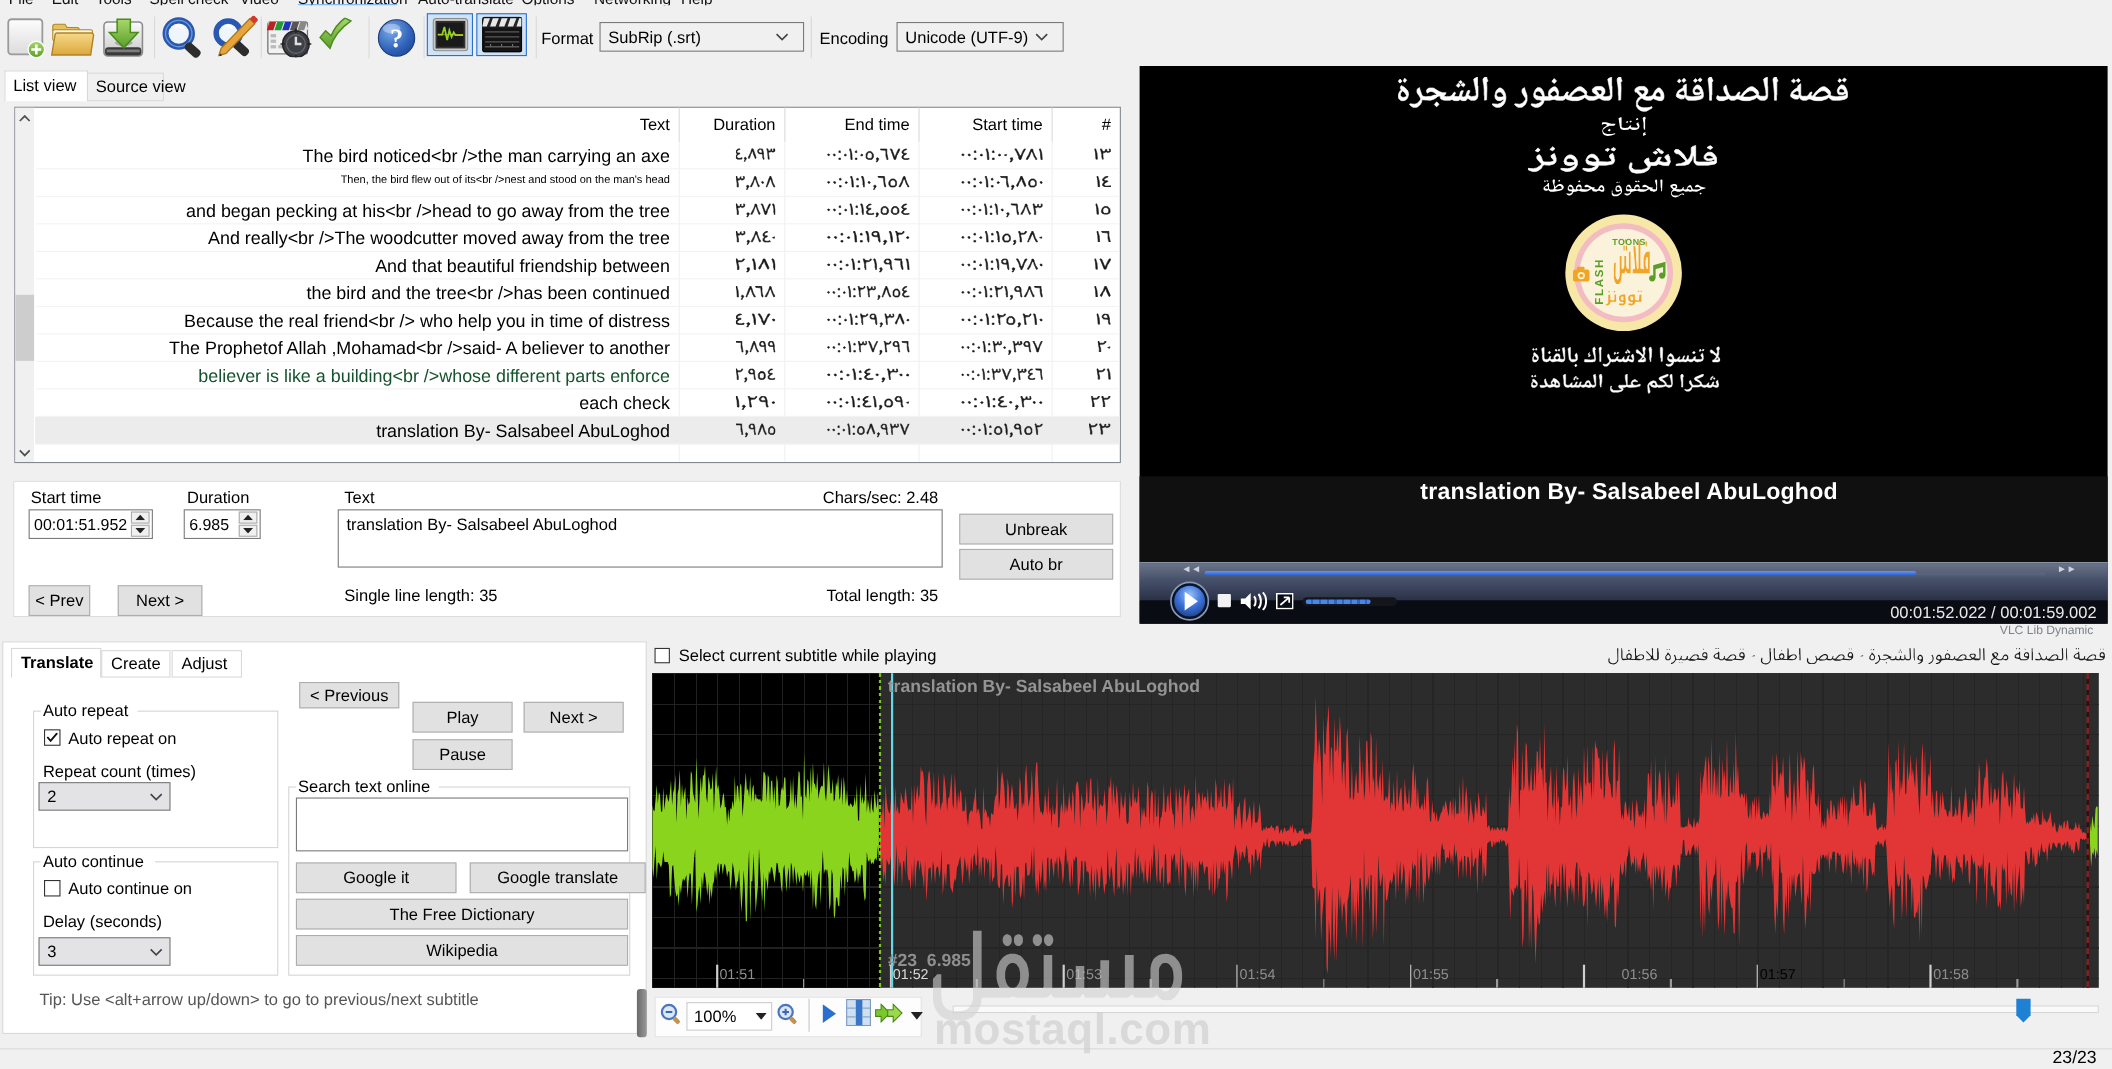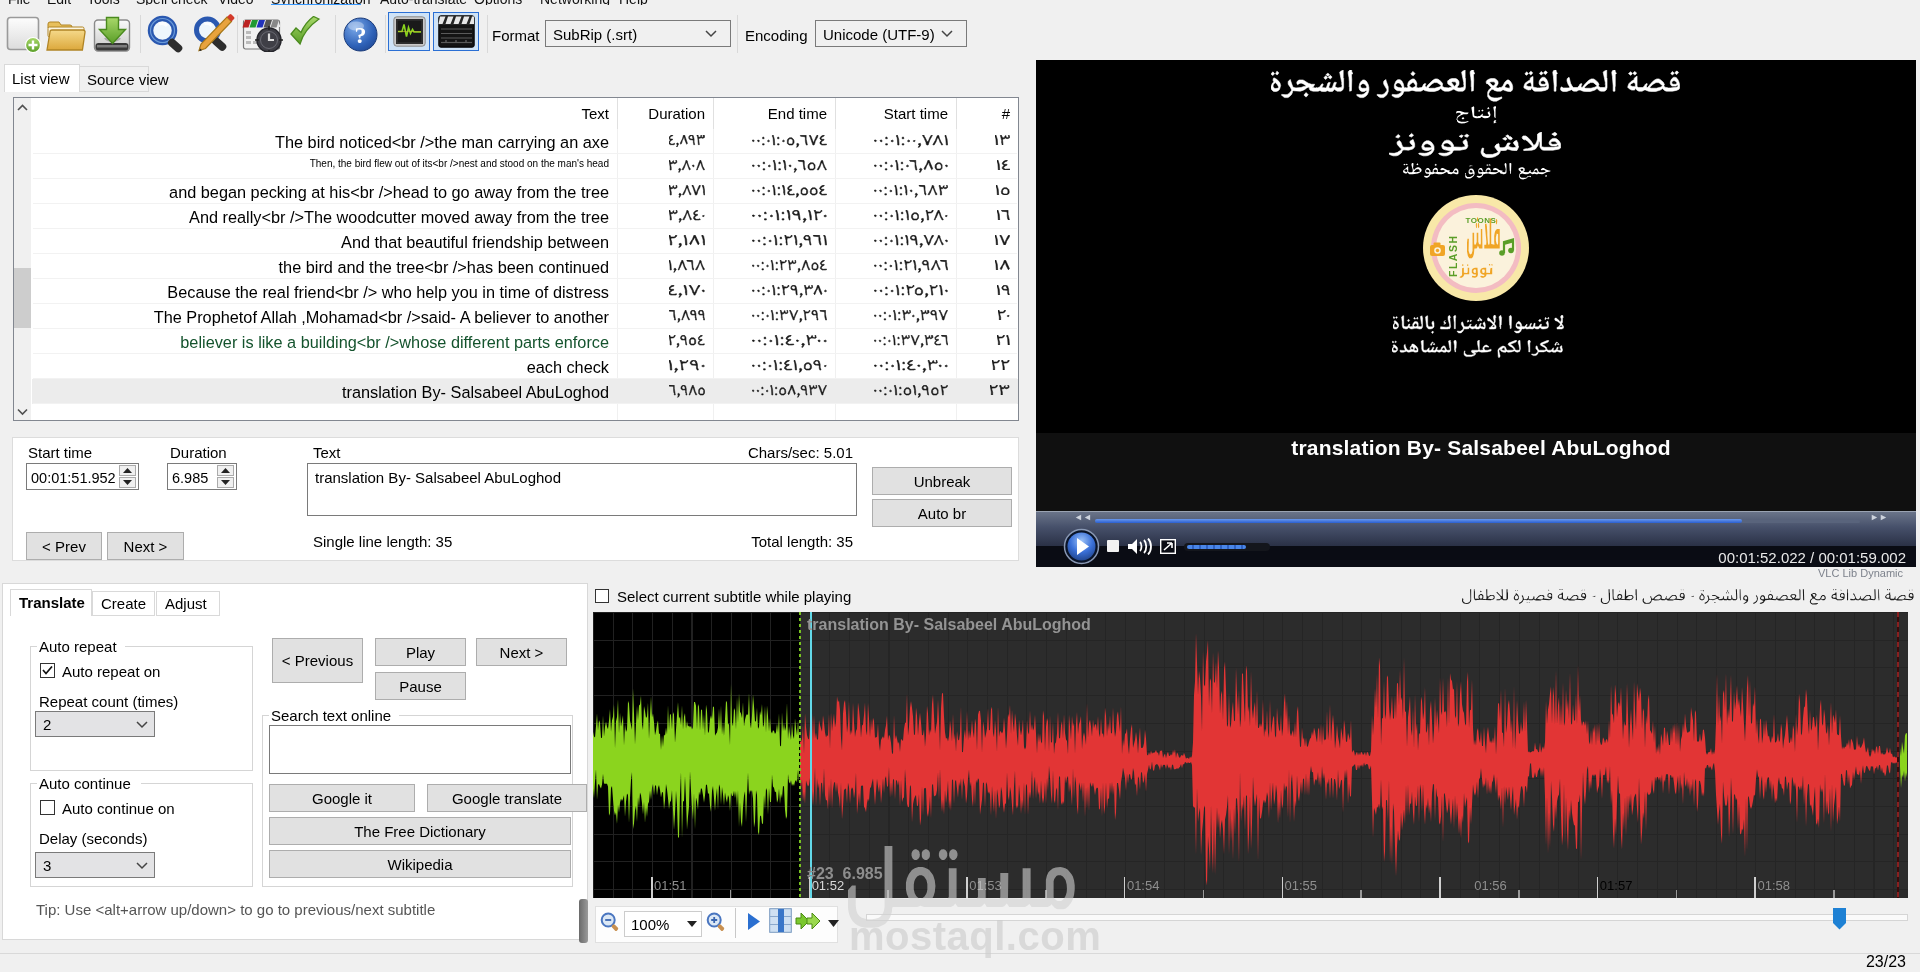--- a/index.html
+++ b/index.html
@@ -314,36 +314,36 @@
 <svg style="position:absolute;left:874px;top:385px" width="74.0" height="12.7" viewBox="0 0 62.67 12.67" preserveAspectRatio="none">
     <path d="M21.7 8.7L21.7 10L23 10L23 8.7Z M9 8.7L9 10L10.3 10L10.3 8.7Z M39 8.3L37.7 8.7L37.7 9.7L38.3 10.3L37.3 12.3L38 12.3L38.7 11.7L39.3 10Z M13 6L13.7 6.7L14.3 6.7L15 6L14 5Z M4.7 5.3L4.7 6L5.3 6.7L6 6.7L6.3 5.7L5.7 5Z M0.7 5L0 5.7L1.3 6.7L2 5.7L1.3 5Z M50.7 2.7L49.3 4L48.7 5.7L48.7 7.7L49.7 9.7L50.3 10L52.7 10L53.3 9.7L54.3 8.3L54.3 5L53.7 3.7L53 3L52.3 2.7Z M51 3.7L52.3 3.7L53 4.3L53.7 6L53.7 7.3L53.3 8.3L52.7 9L50.7 9L49.7 8L49.7 5.3Z M27.3 2.7L26 4L25.3 6.7L25.7 8.7L27.3 10L29.3 10L31 8.7L31.3 7L31 4.7L30.7 4L29.3 2.7Z M27.7 3.7L29 3.7L30 4.7L30.3 5.7L30.3 7.7L29.3 9L27.3 9L26.3 7.7L26.3 5.7L26.7 4.7Z M21.7 2.3L21.7 3.7L23 3.7L22.7 2Z M9 2.3L9 3.7L10.3 3.7L10 2Z M42.3 0.3L41.3 1L40.7 2.7L40.7 3.3L41.3 4.7L42 5L44 5L45 5.3L45.3 9.3L45.7 10L46.3 10L45.7 6L45.7 3L45.3 1.7L44.3 0.3Z M42.7 1L44 1.3L44.7 2.7L44.3 4.3L43 4.3L41.7 3.3L41.7 2.3Z M62.3 0.3L61.3 0.7L61 1.7L60.3 2L58.3 2L57.7 1.3L57.3 0L56.7 0.3L56.7 1.3L57 1.7L57.3 3.3L58 10L58.7 10L58.7 6.3L58 3.3L60 3L61.7 2.3L62.3 1Z M34 0L33.3 0.3L33.3 1L34 3L34.3 5.3L34.3 8.3L34.7 8.7L34.7 10L35.3 10L35.3 5.7L34.7 1.3Z M18 0L17.3 0.3L17.3 1.7L17.7 2L18 4L18.3 10L19.3 10L19 4.3Z" fill="#1a1a1a" fill-rule="evenodd" stroke="#1a1a1a" stroke-width="0.5"></path>
   </svg>
 <svg style="position:absolute;left:990.489px;top:385px" width="19.5" height="10.3" viewBox="0 0 14.67 10.33" preserveAspectRatio="none">
     <path d="M14 0.3L13.3 0.3L13.7 1.7L13.3 2.3L12 2.7L11.3 1.7L11.7 0.7L10.7 1L10.7 2L10 2.7L8.7 2.3L8 0L7.3 0.3L7.3 1.7L7.7 2L8.3 7L8.3 10L9.3 10L9.3 7.3L8.7 4L10 3.7L11 3L12 3.7L12.7 3.7L14 3L14.3 2.3L14.3 1Z M5.7 0.3L4.7 0.3L4.7 1L3.7 2L1.7 2L1 1.3L0.7 0L0 0.3L0 1.7L0.3 2L1 7L1 10L2 10L2 7.3L1.3 4L1.7 3L3.3 3L4.3 2.7L5.3 1.7Z" fill="#1a1a1a" fill-rule="evenodd" stroke="#1a1a1a" stroke-width="0.5"></path>
   </svg>
 <div style="position:absolute;left:12px;top:437px;width:1007px;height:124px;background:#fff;border:1px solid #dcdcdc;box-sizing:border-box;"></div>
 <div style="position:absolute;left:28px;top:444px;font-size:15px;color:#000;font-weight:400;white-space:nowrap;">Start time</div>
 <div style="position:absolute;left:170px;top:444px;font-size:15px;color:#000;font-weight:400;white-space:nowrap;">Duration</div>
 <div style="position:absolute;left:313px;top:444px;font-size:15px;color:#000;font-weight:400;white-space:nowrap;">Text</div>
-<div style="position:absolute;right:1067px;top:444px;font-size:15px;color:#000;font-weight:400;white-space:nowrap;">Chars/sec: 5.01</div>
+<div style="position:absolute;right:1067px;top:444px;font-size:15px;color:#000;font-weight:400;white-space:nowrap;">Chars/sec: 2.48</div>
 <div style="position:absolute;left:26px;top:463px;width:113px;height:27px;background:#fff;border:1px solid #7a7a7a;box-sizing:border-box;"></div><div style="position:absolute;left:31px;top:470px;font-size:14.5px;color:#000;font-weight:400;white-space:nowrap;">00:01:51.952</div><div style="position:absolute;left:119px;top:465px;width:17px;height:11px;background:#f0f0f0;border:1px solid #ababab;box-sizing:border-box;"></div><div style="position:absolute;left:119px;top:477px;width:17px;height:11px;background:#f0f0f0;border:1px solid #ababab;box-sizing:border-box;"></div><svg class="abs" style="left:123px;top:468px" width="9" height="5">
     <path d="M0 5 l4.5 -5 4.5 5 z" fill="#222"></path>
   </svg><svg class="abs" style="left:123px;top:480px" width="9" height="5">
     <path d="M0 0 l4.5 5 4.5 -5 z" fill="#222"></path>
   </svg>
 <div style="position:absolute;left:167px;top:463px;width:70px;height:27px;background:#fff;border:1px solid #7a7a7a;box-sizing:border-box;"></div><div style="position:absolute;left:172px;top:470px;font-size:14.5px;color:#000;font-weight:400;white-space:nowrap;">6.985</div><div style="position:absolute;left:217px;top:465px;width:17px;height:11px;background:#f0f0f0;border:1px solid #ababab;box-sizing:border-box;"></div><div style="position:absolute;left:217px;top:477px;width:17px;height:11px;background:#f0f0f0;border:1px solid #ababab;box-sizing:border-box;"></div><svg class="abs" style="left:221px;top:468px" width="9" height="5">
     <path d="M0 5 l4.5 -5 4.5 5 z" fill="#222"></path>
   </svg><svg class="abs" style="left:221px;top:480px" width="9" height="5">
     <path d="M0 0 l4.5 5 4.5 -5 z" fill="#222"></path>
   </svg>
 <div style="position:absolute;left:307px;top:463px;width:550px;height:53px;background:#fff;border:1px solid #7a7a7a;box-sizing:border-box;"></div>
 <div style="position:absolute;left:315px;top:469px;font-size:15px;color:#000;font-weight:400;white-space:nowrap;">translation By- Salsabeel AbuLoghod</div>
 <div style="position:absolute;left:313px;top:533px;font-size:15px;color:#000;font-weight:400;white-space:nowrap;">Single line length: 35</div>
 <div style="position:absolute;right:1067px;top:533px;font-size:15px;color:#000;font-weight:400;white-space:nowrap;">Total length: 35</div>
-<div style="position:absolute;left:26px;top:532px;width:76px;height:28px;background:#e1e1e1;border:1px solid #adadad;box-sizing:border-box;display:flex;align-items:center;justify-content:center;font-size:15px;color:#000">&lt; Prev</div>
+<div style="position:absolute;left:26px;top:532px;width:56px;height:28px;background:#e1e1e1;border:1px solid #adadad;box-sizing:border-box;display:flex;align-items:center;justify-content:center;font-size:15px;color:#000">&lt; Prev</div>
 <div style="position:absolute;left:107px;top:532px;width:77px;height:28px;background:#e1e1e1;border:1px solid #adadad;box-sizing:border-box;display:flex;align-items:center;justify-content:center;font-size:15px;color:#000">Next &gt;</div>
 <div style="position:absolute;left:872px;top:467px;width:140px;height:28px;background:#e1e1e1;border:1px solid #adadad;box-sizing:border-box;display:flex;align-items:center;justify-content:center;font-size:15px;color:#000">Unbreak</div>
 <div style="position:absolute;left:872px;top:499px;width:140px;height:28px;background:#e1e1e1;border:1px solid #adadad;box-sizing:border-box;display:flex;align-items:center;justify-content:center;font-size:15px;color:#000">Auto br</div>
 <div style="position:absolute;left:1036px;top:60px;width:880px;height:507px;background:#000;"></div>
 <svg style="position:absolute;left:1270.5px;top:70px" width="409.0" height="31.5" viewBox="0 0 381.33 29.33" preserveAspectRatio="none">
     <path d="M32.7 21L30.7 23.3L32.3 25L33 25L34.7 23Z M87 9.3L85.7 9.3L85 9.7L83.7 11L82.7 12.7L82 16L82.3 17.7L83 19L84.7 20L87 20L88.3 19.3L89.7 19.3L89.3 20L86.7 22.3L84.3 23L80 22.7L80 23.7L80.7 24.3L83 25.7L86 25.7L88 24.7L89.7 23L90.7 21L91.3 18.7L91.3 16.3L90.7 13.7L89.7 11.7L88.7 10.3Z M83.3 14.7L83.7 14L85 12.7L86.7 12.7L88.3 14L89.3 15.7L89 16.7L88 17L85.3 17L84.3 16.7L83.7 16Z M107.3 9L106.3 9.3L105.3 10.3L105 11L105 12.7L105.7 14.3L108 18L108 19.3L105.7 22L104.3 22.7L103 23L99 22.7L98.7 23.3L99.7 24.3L101.7 25.7L104.7 25.7L106 25L108 23L109.3 20L109.3 15.7L107.3 10Z M200.7 10.7L200.7 12L201.3 13L202 12.7L205.3 16.3L203.3 18.3L202.3 20L202 21L202 24.7L203.7 27.3L204 27.3L205.3 28.3L207.3 29L210.3 29L215.3 26.3L215 25L213.3 25.7L211 26L208 26L206 25.7L204.7 25L203.3 23.7L203 23L203 22L203.7 20.3L206 18L207 18L208.3 19L210.7 19.7L214.3 19.7L216.3 18.3L218.7 19.3L221.3 20L223.7 20L224.7 19L225.3 17.7L225.3 15.3L224.7 13L223.3 10.7L221.7 9.3L220.3 9.3L219.7 9.7L218 11.3L216.3 14.7L215 16L214.3 16.3L212.7 16.3L212.3 16.7L211 16.7L209.3 16L210.7 14.7L211.7 12.7L211.7 11L211 9.7L209.3 8.3L208.3 8L205 8L203.7 8.3L201.7 9.3Z M220 12.7L221 12.7L222 13.7L222.7 15L222.7 17L220 16.7L218.3 16L218 15.3L218.7 14Z M203.7 11.7L205 11L208 11L209 12L209 13L208.7 13.7L207 15Z M2.7 7.3L2 8.3L2 10L2.7 11L1.3 12.3L0 15.3L0 17L0.3 18L2 19.7L3 20L5 20L6.7 19.3L7.7 18.3L8.3 17L9 14.3L8.7 14L8.7 13L7.7 11L5.3 8.7Z M4 11.7L6 13.7L7.3 16L6 17L4.3 17.3L3 17L2 15.7L2 14.3L2.3 13.3Z M235.7 16L236.3 17L239.7 18.7L242.3 18.3L242.7 17.3L243.3 16.7L244 18.3L245 19.3L246 19.7L252 19.7L255.7 19L258 18L258.7 16.7L258.7 13.7L258 11L256.7 8.3L255.3 7L253.7 6.7L252.7 7L251 8.7L250 11L250 12.7L250.7 14.3L251.7 15L255 15L256.7 14L257.3 15L256.7 15.7L255.7 16L250.3 16.7L248.3 16.7L245 16L244.3 15.3L244.3 6L242.3 7L241.7 7.7L241.7 8.7L240.7 9.7L238 11.3L237 12.3L236.3 13.7Z M243 14L242.7 15.7L240 15.3L238.3 14.7L237.7 14L239.7 12.3L242 11.3Z M251.3 11L252.7 10L254 10L254.7 10.3L256 11.7L256 13L254.7 13.3L253 13.3L252 13L251.3 12.3Z M332.7 15.3L332.7 16.3L333.7 17.3L336.3 18.7L339 18.7L340 16.7L341 18.7L343 19.7L346 19.7L348 18.7L349.3 18.7L352 19.7L354 20L358.7 20L363 18.7L365 17.3L367.3 19.3L368.7 19.7L374.3 19.7L378 19L380.3 18L381 16.7L381 13.7L380.3 11L379 8.3L377.7 7L376 6.7L375 7L373.3 8.7L372.3 11L372.3 12.7L373 14.3L374 15L377.3 15L379 14L379.7 15L379 15.7L378 16L372.7 16.7L370.7 16.7L367.3 16L366.7 15.7L366.3 14.3L366.7 14L366.7 13.3L365.7 11.3L363 9L361.7 8.3L359.7 8.3L357.7 9.3L356 10.7L354 12.7L352.3 15L351 16.3L350.3 16L350 15L350.7 13.7L350.7 12.7L349.7 12.7L348.7 13.7L348.3 14.7L346.7 16.3L342.7 16.3L341.3 15.7L341.3 5.7L339.7 6.7L338.7 7.7L338.7 8.7L338 9.3L335.7 10.7L333.7 12.7Z M365 14.7L364.3 15.3L363 16L359.3 17L354.3 17L353 16.3L355.7 13.7L357 12.7L359 11.7L361 11.7L362 12Z M334.7 14L336 12.7L338 11.7L339.3 12L339.7 13.3L339.7 15.7L337 15.3L335.3 14.7Z M373.7 11L375 10L376.3 10L377 10.3L378.3 11.7L378.3 13L377 13.3L375.3 13.3L374.3 13L373.7 12.3Z M51 5.3L49.3 7.3L50.7 8.7L51.3 8.7L52.7 7Z M53.3 6.7L55.3 8.3L56.7 7L56.7 6.3L55.3 5Z M51.3 4.3L52.7 5.7L53.3 5.7L54.3 4.7L54.3 4L53 3Z M333.3 3.3L335.3 5L336.7 3.7L336.7 3L335.3 1.7Z M238.3 1.7L236.7 3.7L238.3 5L240 3.3Z M1.7 1.7L0 3.7L1.3 5L2 5L3.3 3.3Z M374.3 1.3L372.7 3.3L374.3 4.7L376 3Z M337.3 3L339.3 4.7L340.7 3.3L340.7 2.7L339.3 1.3Z M252 1.3L250.3 3.3L252 4.7L253.7 3Z M242.7 1.3L242 1.3L240.7 2.7L240.7 3.3L242.3 4.7L244 2.7Z M132.3 1.3L130.3 3.7L131.7 5L132.7 5.3L134.3 3.3Z M6 1.3L5.3 1.3L4.3 3.7L4.7 3.7L5.7 4.7L7.3 2.7Z M378.7 1L378 1L376.7 2.3L376.7 3L378.3 4.3L380 2.3Z M256.3 1L255.7 1L254.3 2.3L254.3 3L256 4.3L257.7 2.3Z M319.7 0L318.3 0.7L317.7 2.3L318.3 6L319 14.7L319 19.7L320.7 19.7L320.7 15.7L321 15.3L321 4.3L322 3.3L321 1.3L320.7 0Z M313 0L310.3 1.3L309.7 2L311.7 11.7L311.7 13.7L312 14L311.7 16L310.7 16.3L307.3 16.3L305.7 15.7L305.3 14.3L305.7 14L305.7 13.3L304.7 11.3L302 9L300.7 8.3L298.7 8.3L296.7 9.3L295 10.7L293 12.7L291.3 15L290 16.3L289.3 16L289 15L289.7 13.7L289.7 12.7L288.7 12.7L287.7 13.7L287.3 14.7L285.7 16.3L282 16.3L280.7 15L279.3 12.3L278 7L277.3 7L276.3 8L276 9L276 10.3L277 13.3L278.7 16L277.3 16.7L272.7 16.7L270.7 15.7L270 17L270 18.3L270.7 19.3L272.3 20L275.7 20L280.3 18.3L281.3 19.3L282.3 19.7L285 19.7L287 18.7L288.3 18.7L291 19.7L293 20L297.7 20L302 18.7L304 17.3L306.3 19.3L307.7 19.7L310.7 19.7L311.7 19.3L312.7 18.3L313.3 16.3L313.3 7.7L313 7.3Z M304 14.7L303.3 15.3L302 16L298.3 17L293.3 17L292 16.3L294.7 13.7L296 12.7L298 11.7L300 11.7L301 12Z M264.7 0L263.3 0.7L262.7 2.3L263.3 6L264 14.7L264 19.7L265.7 19.7L265.7 15.7L266 15.3L266 4.3L267 3.3L266 1.3L265.7 0Z M188.7 0L187.7 0L186.3 0.7L185.7 1.7L185.7 3.3L186.3 7L186.7 11L186.7 15.7L187 16L187 19.7L188.7 19.3L189 9L188.7 4.3L189.7 3.7L189.7 2.7L189 1.7L189 0.7Z M181 0L178.3 1.3L177.7 2L179.7 11.7L179.7 13.7L180 14L179.7 16L176.3 16.7L175 16.7L173.3 16L175 14L175.3 13L175.3 11L174.7 9.7L173.7 8.7L172.3 8L168.7 8L167.3 8.3L166 9L164.7 10.3L164.7 12.3L165 13L168.3 15.3L168.7 16L166.3 16.3L166 16.7L161.7 16.3L160.3 15.7L159.7 15L160 12.7L159.3 11.7L157 9.3L155 8.3L153.3 8.3L152.3 8.7L150.3 10L146.3 14L144.7 16.3L143.7 15L143.7 14.3L144.3 13.3L144.3 12.7L143 12.7L142.3 13.3L141.3 15.3L140.3 16.3L137.3 16.7L135.7 16.3L136 12.3L135 10L134.3 9L133.3 8.3L132 8.3L130 9.3L128.3 11L127.7 12.3L127.3 15L127.7 15.3L127.3 16.7L126.3 16.7L126 16.3L124.7 16.7L124 16L123.3 12.7L122 10.3L120.3 9L118 9L116.3 10.7L115 14L115 16.3L115.3 17.3L116.7 18.7L118 19.3L119.7 19.3L122 20L121 21.3L120.7 21.3L119.3 22.3L116.7 23L113 22.7L112.7 23.7L114 24.7L116 25.7L118.7 25.7L120.7 24.7L122.7 22.7L124 19.7L128.7 19.7L131.3 19L132.3 19L135 19.7L139.7 19.7L140.7 19.3L142 18.3L144 19.3L147.7 20L152.3 20L155.7 19L158.3 17.3L160.3 19L162 19.7L165.7 19.7L167.3 19.3L170 18L170.7 18L173 19.3L174.7 19.7L178.7 19.7L179.7 19.3L180.7 18.3L181.3 16.3L181.3 7.7L181 7.3Z M116.3 13.3L118 12L119.3 12L120 12.3L121.3 13.7L122.3 15.7L122 16.7L119 16.3L117.3 15.7L116.3 14.7Z M158.7 14.7L157.3 15.7L152.7 17L147.7 17L146.7 16.3L150 13L152.3 11.7L154.7 11.7L157 13Z M132.7 11.7L134 13L134.7 14.3L134.7 15L134 15.7L131.7 16.7L130.7 16.3L128.7 14.7L130.3 12.7L132 11.7Z M168 11.3L169 11L171.7 11L172.7 12L172.7 13.3L172.3 14L171 15.3Z M75 0L74 0L72.7 0.7L72 1.7L72 3.3L72.7 7L73 11L73 15.7L73.3 16L73.3 19.7L75 19.3L75.3 9L75 4.3L76 3.7L76 2.7L75.3 1.7L75.3 0.7Z M67.3 0L64.7 1.3L64 2L66 11.7L66 13.7L66.3 14L66 16L62.3 16.7L59.7 15.7L59.7 15L61 11.7L59.3 11.3L58.7 12L57.3 16L56.7 16.7L55.7 17L54 16.7L54 15.3L55.3 11.7L53.7 11.7L53 12.3L52 15.7L51 16.7L47.3 16.3L48.7 13.7L48 12.7L46.7 13.7L46.3 14.7L45 16L43 16.7L42 16.3L41.7 16.7L41 16.7L38.3 16L39.7 15.3L40.7 13.3L37.7 13.3L34.7 12.3L30.7 9.7L29.7 9.3L26.3 9.3L25 10L24.3 11L24 12L24.7 13.7L26.3 12.7L27.3 12.3L28.7 12.3L30.3 13L32.7 14.7L32 15.3L30.7 15.3L28 16.3L23.3 16.7L21.3 16.3L20.3 15.7L18.3 10L18.3 9L17.3 9.3L16.3 10.3L16 11L16 12.7L16.3 13.7L18 16L19 18L19 19.3L16.7 22L15.3 22.7L14 23L10 22.7L9.7 23.3L10.7 24.3L12.7 25.7L15.7 25.7L17 25L19 23L20 21L20 20L20.7 19.3L27.3 19.7L29.7 19L31.7 18L33.3 16.7L34.7 16L35.7 16.3L35.7 17.3L36.3 18.7L37.7 19.3L39.3 19.7L44 19.7L45.7 19L46.7 19.7L48 20L51 20L52.3 19.3L53 19.3L54.3 20L56.7 20L57.7 19.7L59 18L61.7 19.7L65 19.7L66 19.3L67 18.3L67.7 16.3L67.7 7.7L67.3 7.3Z" fill="#fff" fill-rule="evenodd" stroke="#fff" stroke-width="0.55"></path>
   </svg>
 <svg style="position:absolute;left:1455.5px;top:106px" width="41.0" height="18.0" viewBox="0 0 29.33 16.67" preserveAspectRatio="none">
     <path d="M28.7 13.3L27.7 13.3L27 14L27 16.3L29 15L28 14L28.7 14Z M5 10.3L4 11.7L4.7 12.3L5.3 12.3L6 11.3Z M0.3 5L0 7L1.3 6.3L2.7 6.3L3.3 6.7L3.3 7.7L1.3 9.3L0.7 10.7L0.3 12.7L0.7 13L0.7 14L1 14.7L2 15.7L4 16.3L6.3 16L9 14.7L8.7 14L6.7 14.7L3.7 14.7L2 14L1 12.7L1 11.3L1.3 10.7L3.3 8.7L5.3 7.7L8 7.7L8.7 7L9 6L6.3 6L3 4.7L1 4.7Z M16.7 3.7L15.7 4.7L16.7 5.3L17.3 4.3Z M19 3.3L18 4.3L19 5L19.7 4Z M23 1L22.3 2.7L23 3L24 2Z M11 1.3L12 9.7L12.7 10.7L14.3 11.3L17.3 11L18.3 10L19.7 11L20.7 11.3L22.7 11L24 10.3L24.7 8.3L24.3 6.3L24 6L24 4.7L22.7 5.7L22.7 6.7L23.7 8.7L23 9.3L19 9L19.3 7L18 8L18 8.3L17 9.3L16 9.3L15.7 9.7L13.7 9.3L13 8.7L13 1L12.7 0.3Z M28.3 0L27 0.7L26.7 1.3L27.3 5.3L27.3 10L27.7 10.3L27.7 11L28.3 11L28.3 2.7L28.7 1.3Z" fill="#fff" fill-rule="evenodd"></path>
   </svg>
@@ -430,21 +430,21 @@
 <div style="position:absolute;left:35px;top:711px;width:120px;height:26px;background:#e3e3e5;border:1px solid #7a7a7a;box-sizing:border-box;"></div><div style="position:absolute;left:43px;top:716px;font-size:15px;color:#000;font-weight:400;white-space:nowrap;">2</div><svg class="abs" style="left:136px;top:721px" width="12" height="8">
     <path d="M1 1 l5 5 5 -5" stroke="#444" stroke-width="1.5" fill="none"></path>
   </svg>
 <div style="position:absolute;left:30px;top:783px;width:223px;height:104px;border:1px solid #d5d5d5;box-sizing:border-box;"></div><div style="position:absolute;left:37px;top:775px;width:104px;height:16px;background:#fff;"></div><div style="position:absolute;left:39px;top:775px;font-size:15px;color:#000;font-weight:400;white-space:nowrap;">Auto continue</div>
 <div style="position:absolute;left:40px;top:800px;width:15px;height:15px;background:#fff;border:1px solid #333;box-sizing:border-box;"></div>
 <div style="position:absolute;left:62px;top:800px;font-size:15px;color:#000;font-weight:400;white-space:nowrap;">Auto continue on</div>
 <div style="position:absolute;left:39px;top:830px;font-size:15px;color:#000;font-weight:400;white-space:nowrap;">Delay (seconds)</div>
 <div style="position:absolute;left:35px;top:852px;width:120px;height:26px;background:#e3e3e5;border:1px solid #7a7a7a;box-sizing:border-box;"></div><div style="position:absolute;left:43px;top:857px;font-size:15px;color:#000;font-weight:400;white-space:nowrap;">3</div><svg class="abs" style="left:136px;top:862px" width="12" height="8">
     <path d="M1 1 l5 5 5 -5" stroke="#444" stroke-width="1.5" fill="none"></path>
   </svg>
-<div style="position:absolute;left:272px;top:638px;width:91px;height:45px;background:#e1e1e1;border:1px solid #adadad;box-sizing:border-box;display:flex;align-items:center;justify-content:center;font-size:15px;color:#000">&lt; Previous</div>
+<div style="position:absolute;left:272px;top:620px;width:91px;height:24px;background:#e1e1e1;border:1px solid #adadad;box-sizing:border-box;display:flex;align-items:center;justify-content:center;font-size:15px;color:#000">&lt; Previous</div>
 <div style="position:absolute;left:375px;top:638px;width:91px;height:28px;background:#e1e1e1;border:1px solid #adadad;box-sizing:border-box;display:flex;align-items:center;justify-content:center;font-size:15px;color:#000">Play</div>
 <div style="position:absolute;left:476px;top:638px;width:91px;height:28px;background:#e1e1e1;border:1px solid #adadad;box-sizing:border-box;display:flex;align-items:center;justify-content:center;font-size:15px;color:#000">Next &gt;</div>
 <div style="position:absolute;left:375px;top:672px;width:91px;height:28px;background:#e1e1e1;border:1px solid #adadad;box-sizing:border-box;display:flex;align-items:center;justify-content:center;font-size:15px;color:#000">Pause</div>
 <div style="position:absolute;left:262px;top:715px;width:311px;height:172px;border:1px solid #d5d5d5;box-sizing:border-box;"></div><div style="position:absolute;left:269px;top:707px;width:130px;height:16px;background:#fff;"></div><div style="position:absolute;left:271px;top:707px;font-size:15px;color:#000;font-weight:400;white-space:nowrap;">Search text online</div>
 <div style="position:absolute;left:269px;top:725px;width:302px;height:49px;background:#fff;border:1px solid #7a7a7a;box-sizing:border-box;"></div>
 <div style="position:absolute;left:269px;top:784px;width:146px;height:28px;background:#e1e1e1;border:1px solid #adadad;box-sizing:border-box;display:flex;align-items:center;justify-content:center;font-size:15px;color:#000">Google it</div>
 <div style="position:absolute;left:427px;top:784px;width:160px;height:28px;background:#e1e1e1;border:1px solid #adadad;box-sizing:border-box;display:flex;align-items:center;justify-content:center;font-size:15px;color:#000">Google translate</div>
 <div style="position:absolute;left:269px;top:817px;width:302px;height:28px;background:#e1e1e1;border:1px solid #adadad;box-sizing:border-box;display:flex;align-items:center;justify-content:center;font-size:15px;color:#000">The Free Dictionary</div>
 <div style="position:absolute;left:269px;top:850px;width:302px;height:28px;background:#e1e1e1;border:1px solid #adadad;box-sizing:border-box;display:flex;align-items:center;justify-content:center;font-size:15px;color:#000">Wikipedia</div>
 <div style="position:absolute;left:36px;top:901px;font-size:15px;color:#555;font-weight:400;white-space:nowrap;">Tip: Use &lt;alt+arrow up/down&gt; to go to previous/next subtitle</div>

